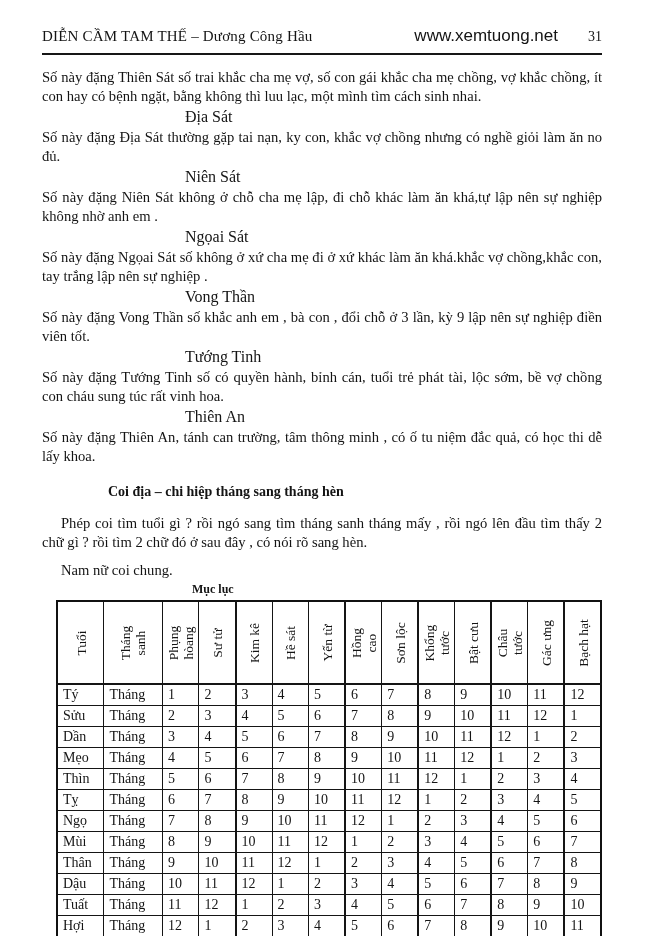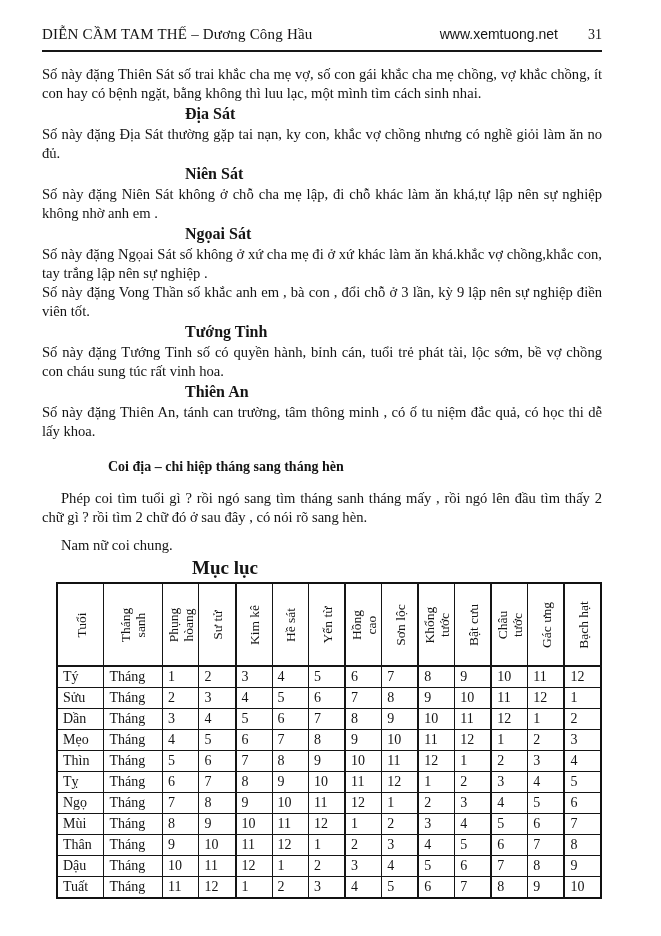--- a/index.html
+++ b/index.html
@@ -9,30 +9,30 @@
     background:#ffffff;
     box-sizing:border-box;
     padding:26px 59px 0 42px;
     font-family:"Liberation Serif", serif;
     color:#141414;
     overflow:hidden;
   }
   
   .runhead{display:flex;align-items:baseline;font-size:15px;}
   .runhead .title{flex:1;letter-spacing:.2px;}
-  .runhead .url{font-family:"Liberation Sans", sans-serif;font-size:14px;}
+  .runhead .url{font-family:"Liberation Sans", sans-serif;font-size:17px;}
   .runhead .pnum{margin-left:30px;font-size:14px;}
   .rule{border:0;border-top:2px solid #161616;margin:7px 0 13px 0;}
 
   
   p.body{margin:0;font-size:14.6px;line-height:19px;text-align:justify;}
-  h3.sec{margin:1px 0 1px 143px;font-size:16px;line-height:20px;font-weight:bold;}
+  h3.sec{margin:1px 0 1px 143px;font-size:16px;line-height:20px;font-weight:normal;}
   h2.main{margin:13px 0 5px 66px;font-size:14px;line-height:26px;font-weight:bold;}
   p.indent{text-indent:19px;margin-top:9px;}
-  h3.muc{margin:2px 0 3px 150px;font-size:19px;font-weight:bold;}
+  h3.muc{margin:2px 0 3px 150px;font-size:12px;font-weight:bold;}
 
   
   table.muc-table{border-collapse:collapse;margin-left:14px;table-layout:fixed;}
   table.muc-table col.c0{width:48px;}
   table.muc-table col.c1{width:60px;}
   table.muc-table col.cn{width:38px;}
   table.muc-table th, table.muc-table td{
     border:1.3px solid #151515;
     font-weight:normal;
     font-size:14px;
@@ -78,20 +78,21 @@
 
   <h3 class="sec">Địa Sát</h3>
   <p class="body">Số này đặng Địa Sát thường gặp tai nạn, ky con, khắc vợ chồng nhưng có nghề giỏi làm ăn no đủ.</p>
 
   <h3 class="sec">Niên Sát</h3>
   <p class="body">Số này đặng Niên Sát không ở chỗ cha mẹ lập, đi chỗ khác làm ăn khá,tự lập nên sự nghiệp không nhờ anh em .</p>
 
   <h3 class="sec">Ngọai Sát</h3>
   <p class="body">Số này đặng Ngọai Sát số không ở xứ cha mẹ đi ở xứ khác làm ăn khá.khắc vợ chồng,khắc con, tay trắng lập nên sự nghiệp .</p>
 
+  <h3 class="sec">Vong Thần</h3>
   <p class="body">Số này đặng Vong Thần số khắc anh em , bà con , đổi chỗ ở 3 lần, kỳ 9 lập nên sự nghiệp điền viên tốt.</p>
 
   <h3 class="sec">Tướng Tinh</h3>
   <p class="body">Số này đặng Tướng Tinh số có quyền hành, bỉnh cán, tuổi trẻ phát tài, lộc sớm, bề vợ chồng con cháu sung túc rất vinh hoa.</p>
 
   <h3 class="sec">Thiên An</h3>
   <p class="body">Số này đặng Thiên An, tánh can trường, tâm thông minh , có ố tu niệm đắc quả, có học thi dễ lấy khoa.</p>
 
   <h2 class="main">Coi địa – chi hiệp tháng sang tháng hèn</h2>
   <p class="body indent">Phép coi tìm tuổi gì ? rồi ngó sang tìm tháng sanh tháng mấy , rồi ngó lên đầu tìm thấy 2 chữ gì ? rồi tìm 2 chữ đó ở sau đây , có nói rõ sang hèn.</p>
@@ -337,16 +338,32 @@
           <td>2</td>
           <td>3</td>
           <td>4</td>
           <td>5</td>
           <td>6</td>
           <td>7</td>
           <td>8</td>
           <td>9</td>
           <td>10</td>
         </tr>
+        <tr>
+          <td>Hợi</td>
+          <td>Tháng</td>
+          <td>12</td>
+          <td>1</td>
+          <td>2</td>
+          <td>3</td>
+          <td>4</td>
+          <td>5</td>
+          <td>6</td>
+          <td>7</td>
+          <td>8</td>
+          <td>9</td>
+          <td>10</td>
+          <td>11</td>
+        </tr>
       </tbody>
   </table>
 
 </div>
 
 </body></html>

